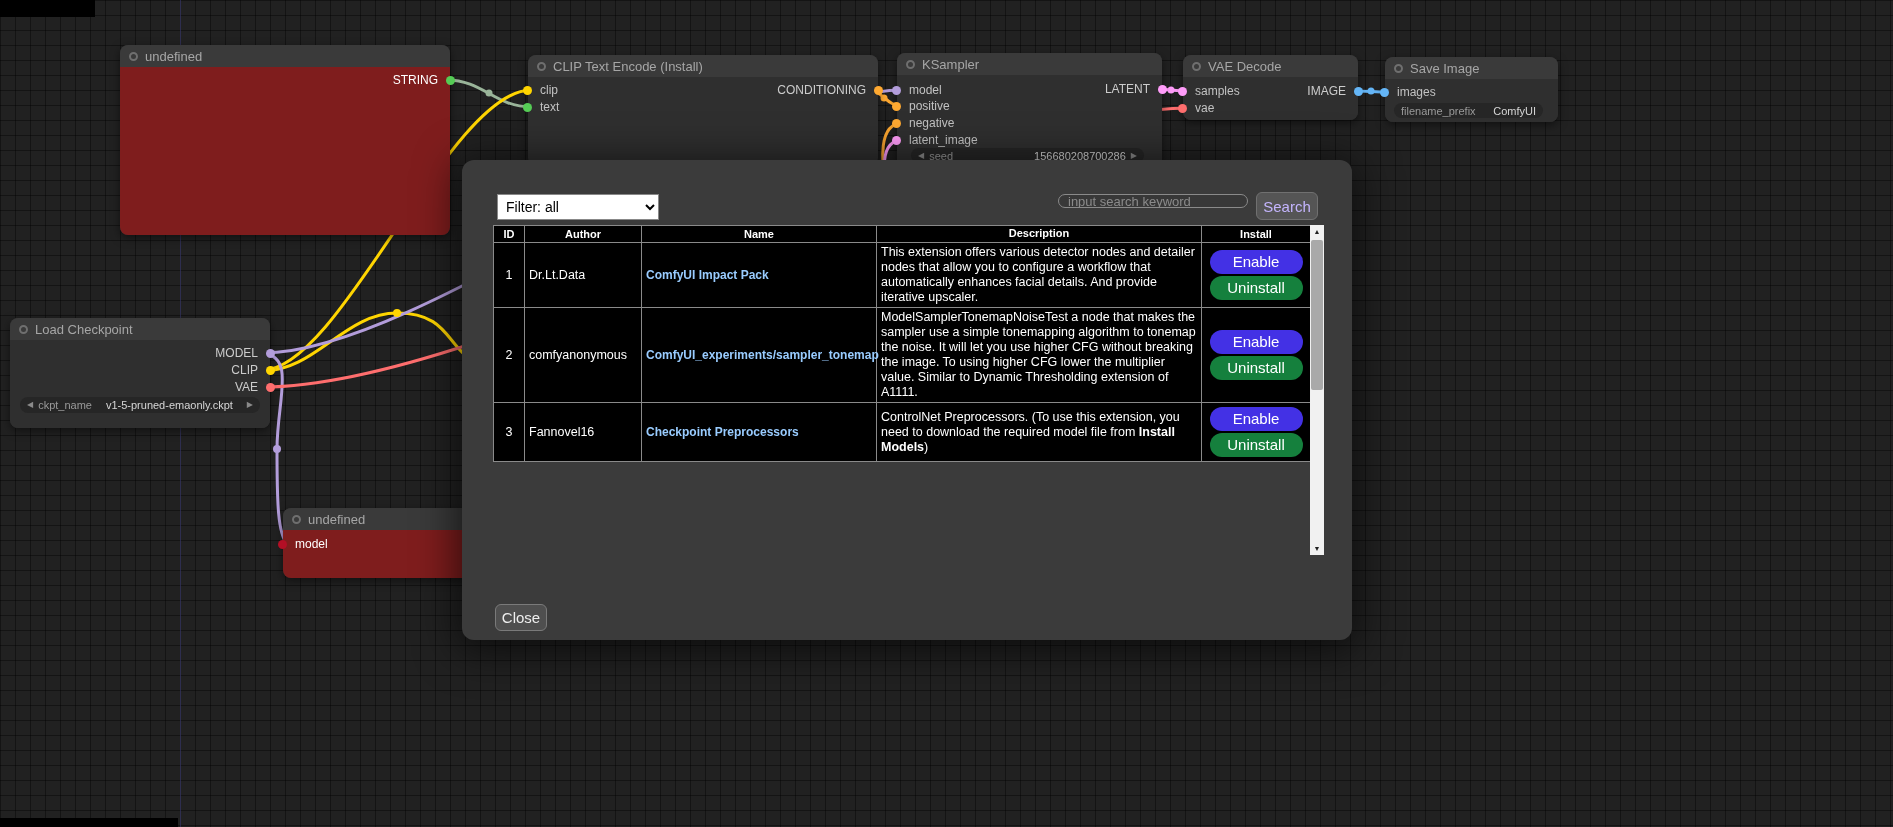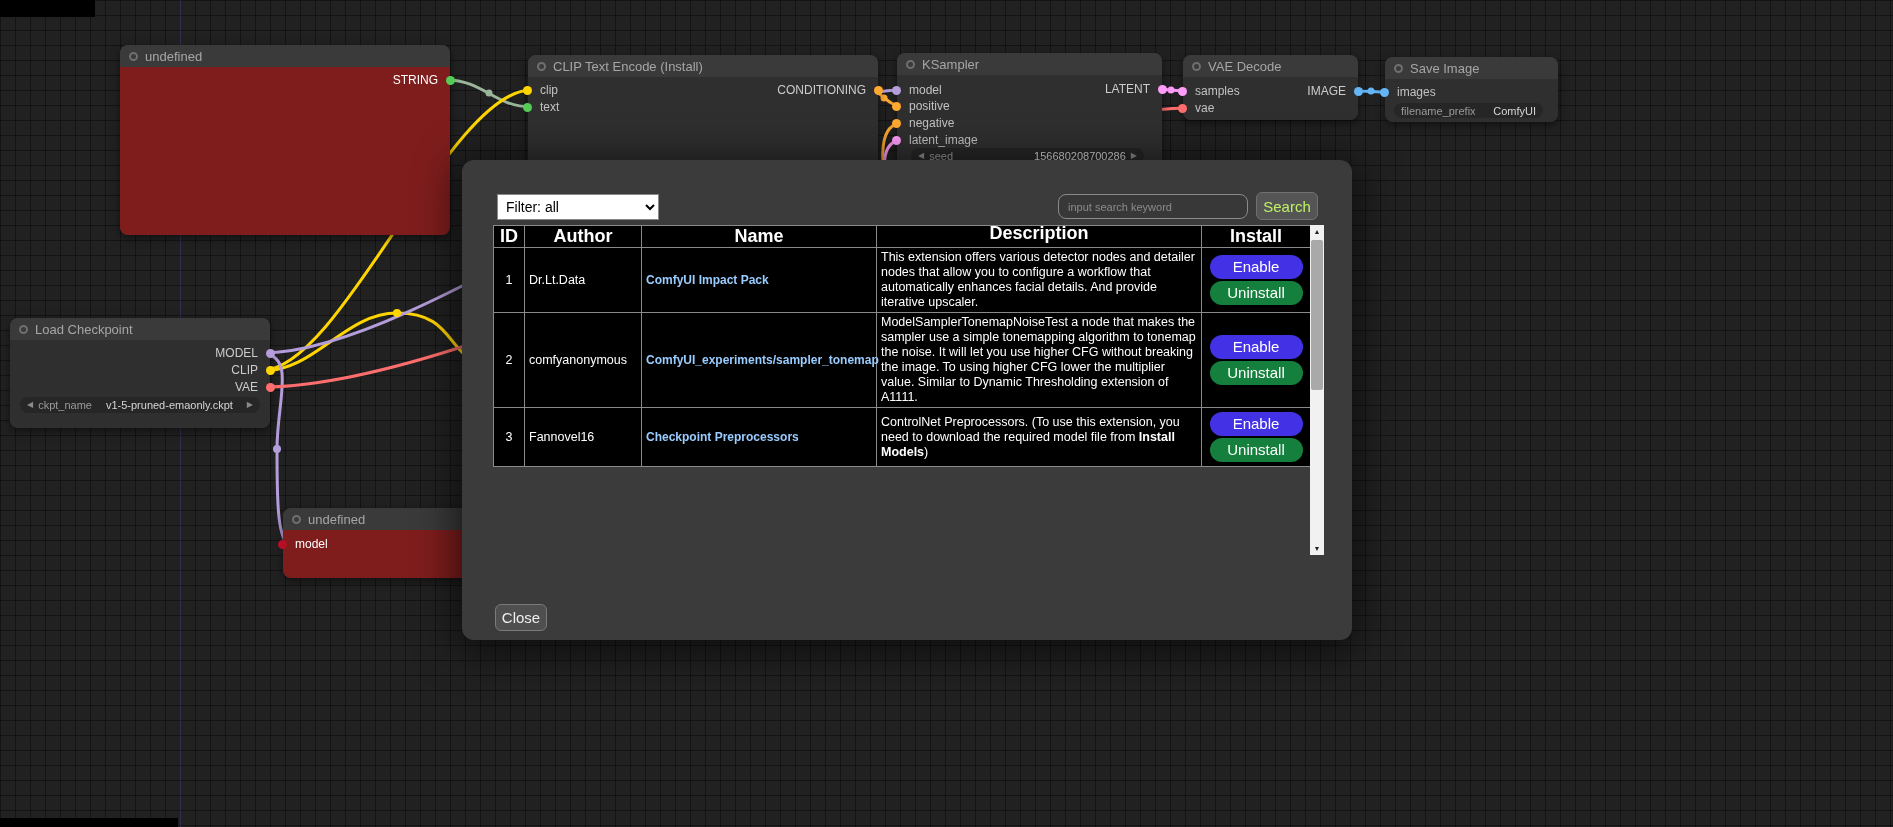--- a/index.html
+++ b/index.html
@@ -49,33 +49,33 @@
   .arr-l::before { content:"◀"; }
   .arr-r::before { content:"▶"; }
 
   
   .modal { position:absolute; left:462px; top:160px; width:890px; height:480px;
     background:#3b3b3b; border-radius:12px; z-index:10;
     box-shadow:0 6px 40px 6px rgba(0,0,0,.6); }
   .filter-select { position:absolute; left:35px; top:34px; width:162px; height:26px;
     border-radius:0; border:1px solid #888; background:#fff; color:#000;
     font-size:14px; font-family:"Liberation Sans",sans-serif; padding:0 4px; }
-  .search-input { position:absolute; left:596px; top:34px; width:190px; height:25px;
+  .search-input { position:absolute; left:596px; top:34px; width:190px; height:14px;
     background:#383838; border:1px solid #8a8a8a; border-radius:8px; color:#ddd;
-    font-size:11px; padding:0 9px; font-family:"Liberation Sans",sans-serif; }
+    font-size:13px; padding:0 9px; font-family:"Liberation Sans",sans-serif; }
   .search-input::placeholder { color:#8b8b8b; }
   .search-btn { position:absolute; left:794px; top:32px; width:62px; height:28px;
-    background:#555; border:1px solid #707070; border-radius:6px; color:#bef264;
+    background:#555; border:1px solid #707070; border-radius:6px; color:#c4b5fd;
     font-size:15px; font-family:"Liberation Sans",sans-serif; cursor:pointer; }
 
   .grid-wrap { position:absolute; left:31px; top:65px; width:831px; height:330px; }
   table.ext { border-collapse:collapse; width:817px; background:#000; color:#fff;
     font-size:12.5px; table-layout:fixed; }
   table.ext th, table.ext td { border:1px solid #8a8a8a; }
-  table.ext th { height:17px; padding:0 3px; font-size:18px; font-weight:bold;
+  table.ext th { height:17px; padding:0 3px; font-size:11px; font-weight:bold;
     text-align:center; background:#000; color:#fff; }
   table.ext td { padding:2px 4px; vertical-align:middle; }
   .c-id   { width:31px;  text-align:center; }
   .c-author { width:117px; }
   .c-name { width:235px;margin-top:40px; }
   .c-name a { color:#99ccff; font-weight:bold; text-decoration:none; font-size:12px;
     white-space:nowrap; }
   .c-desc { width:325px; vertical-align:top; line-height:15px; }
   .c-install { width:109px; }
   .btn-enable, .btn-uninstall { display:block; width:93px; height:24px;

